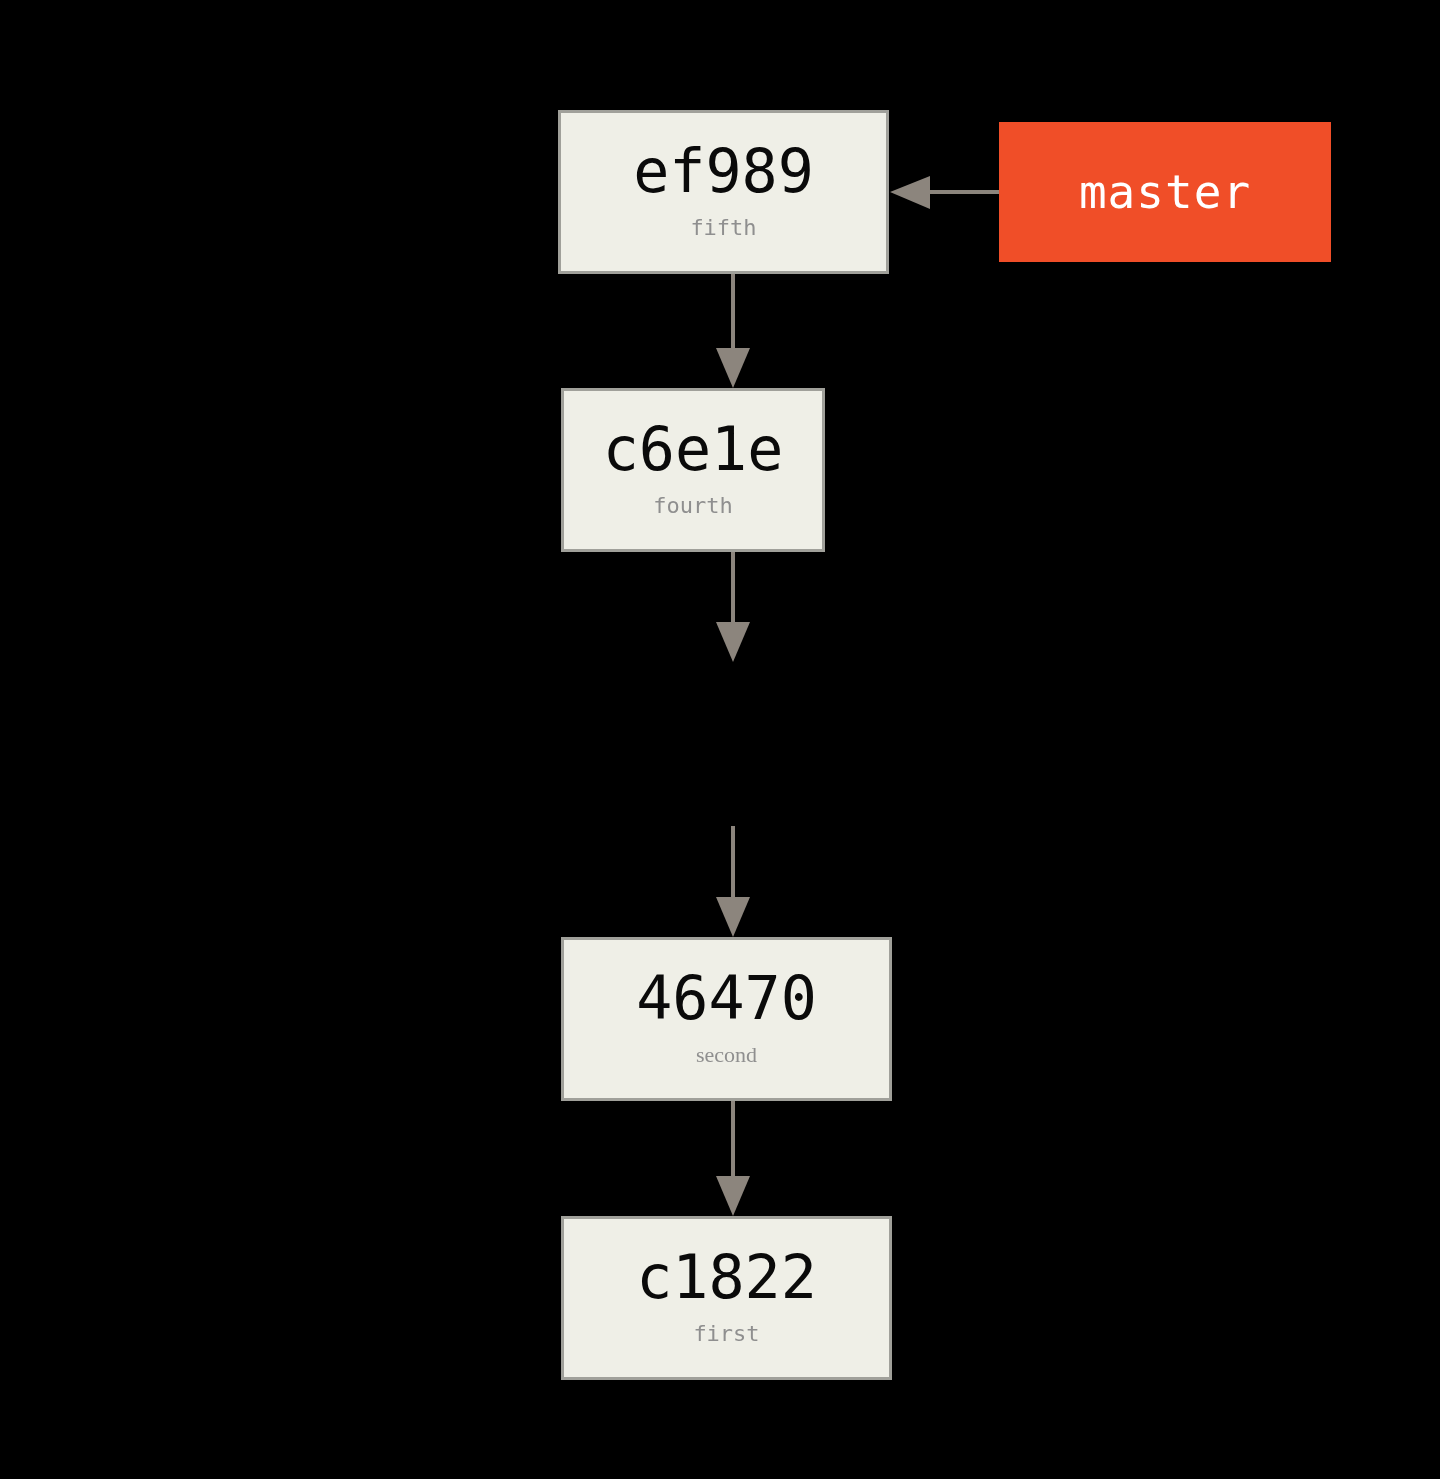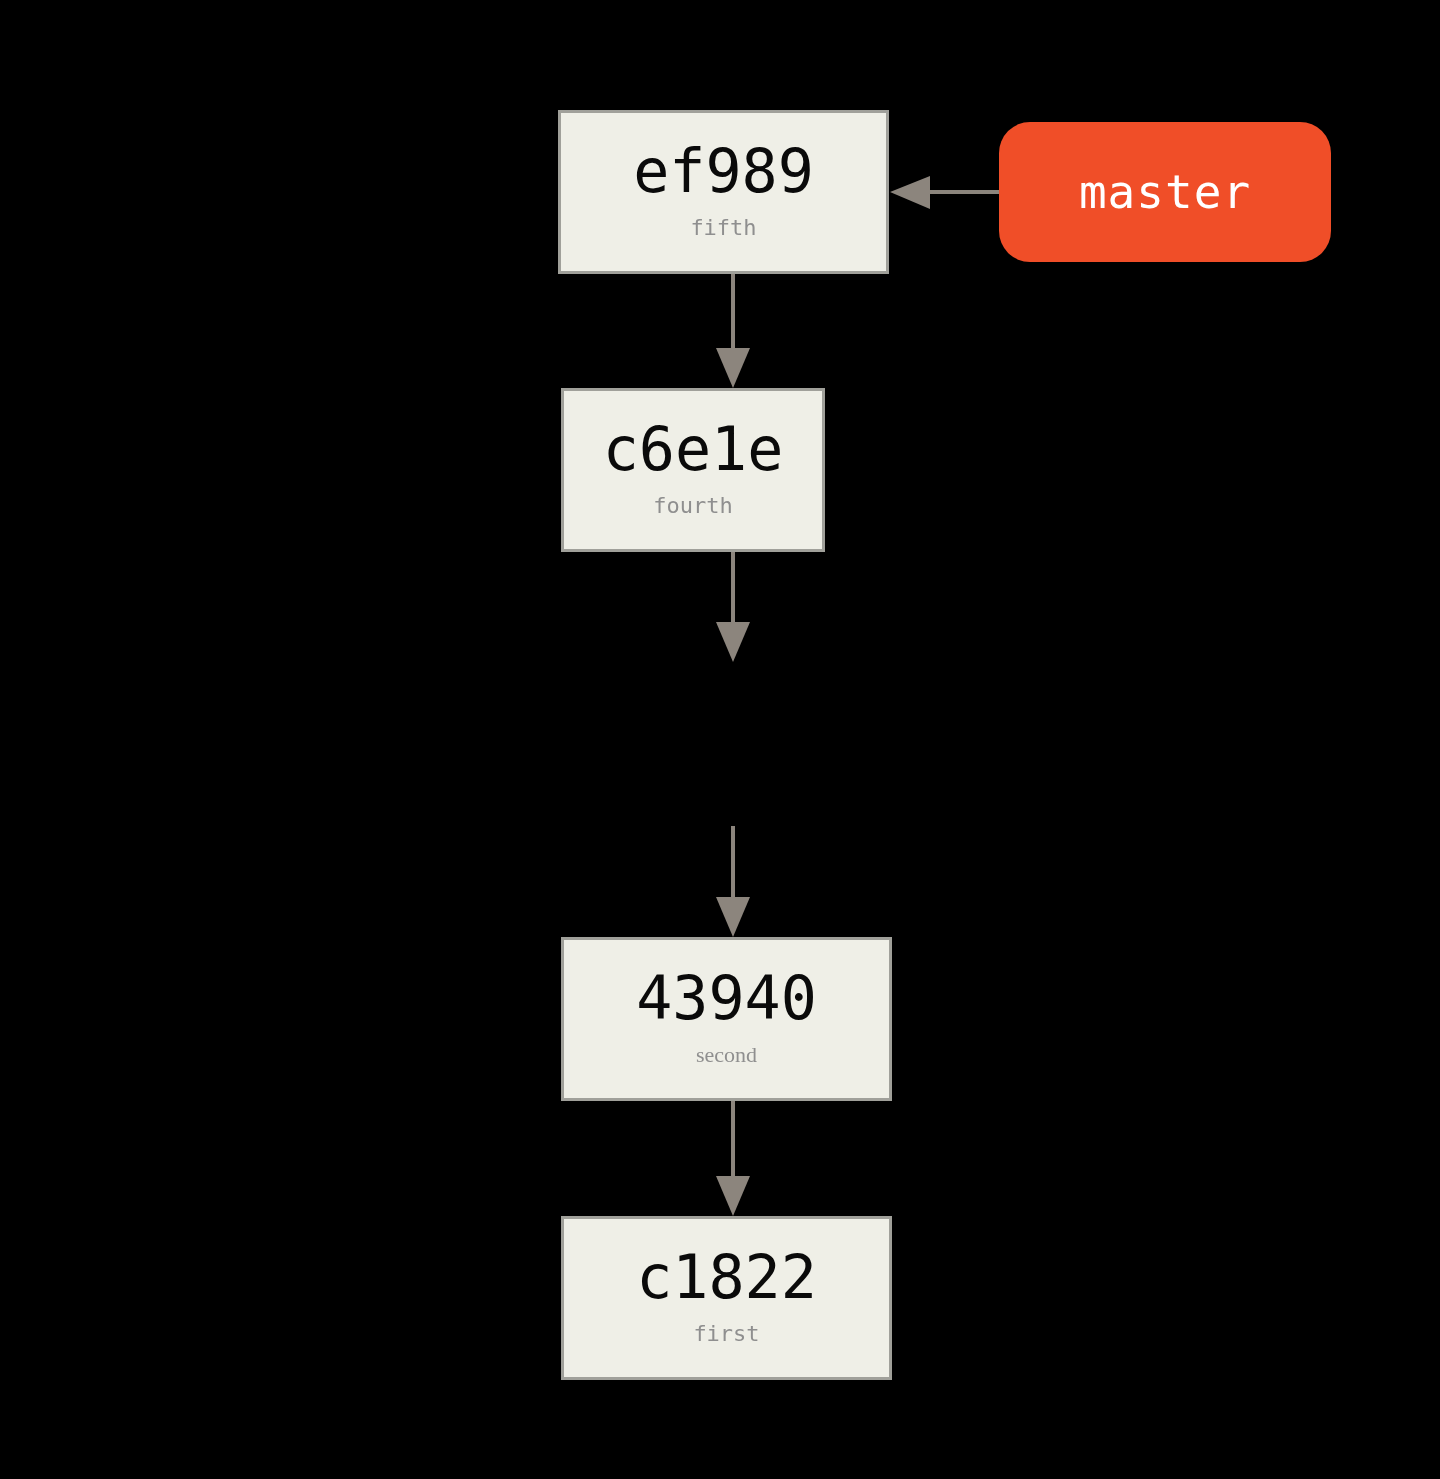--- a/index.html
+++ b/index.html
@@ -119,26 +119,26 @@
     <div class="commit-message">fifth</div>
   </div>
 
   <div class="commit-node" style="left:561px; top:388px; width:264px; height:164px;">
     <div class="commit-hash">c6e1e</div>
     <div class="commit-message">fourth</div>
   </div>
 
 
   <div class="commit-node" style="left:561px; top:937px; width:331px; height:164px;">
-    <div class="commit-hash">43940</div>
+    <div class="commit-hash">46470</div>
     <div class="commit-message sans">second</div>
   </div>
 
   <div class="commit-node" style="left:561px; top:1216px; width:331px; height:164px;">
     <div class="commit-hash">c1822</div>
     <div class="commit-message">first</div>
   </div>
 
-  <div class="branch-label" style="left:999px; top:122px; width:332px; height:140px;border-radius:31px;">
+  <div class="branch-label" style="left:999px; top:122px; width:332px; height:140px;">
     <span class="branch-label-text">master</span>
   </div>
 
 </div>
 
 </body></html>

